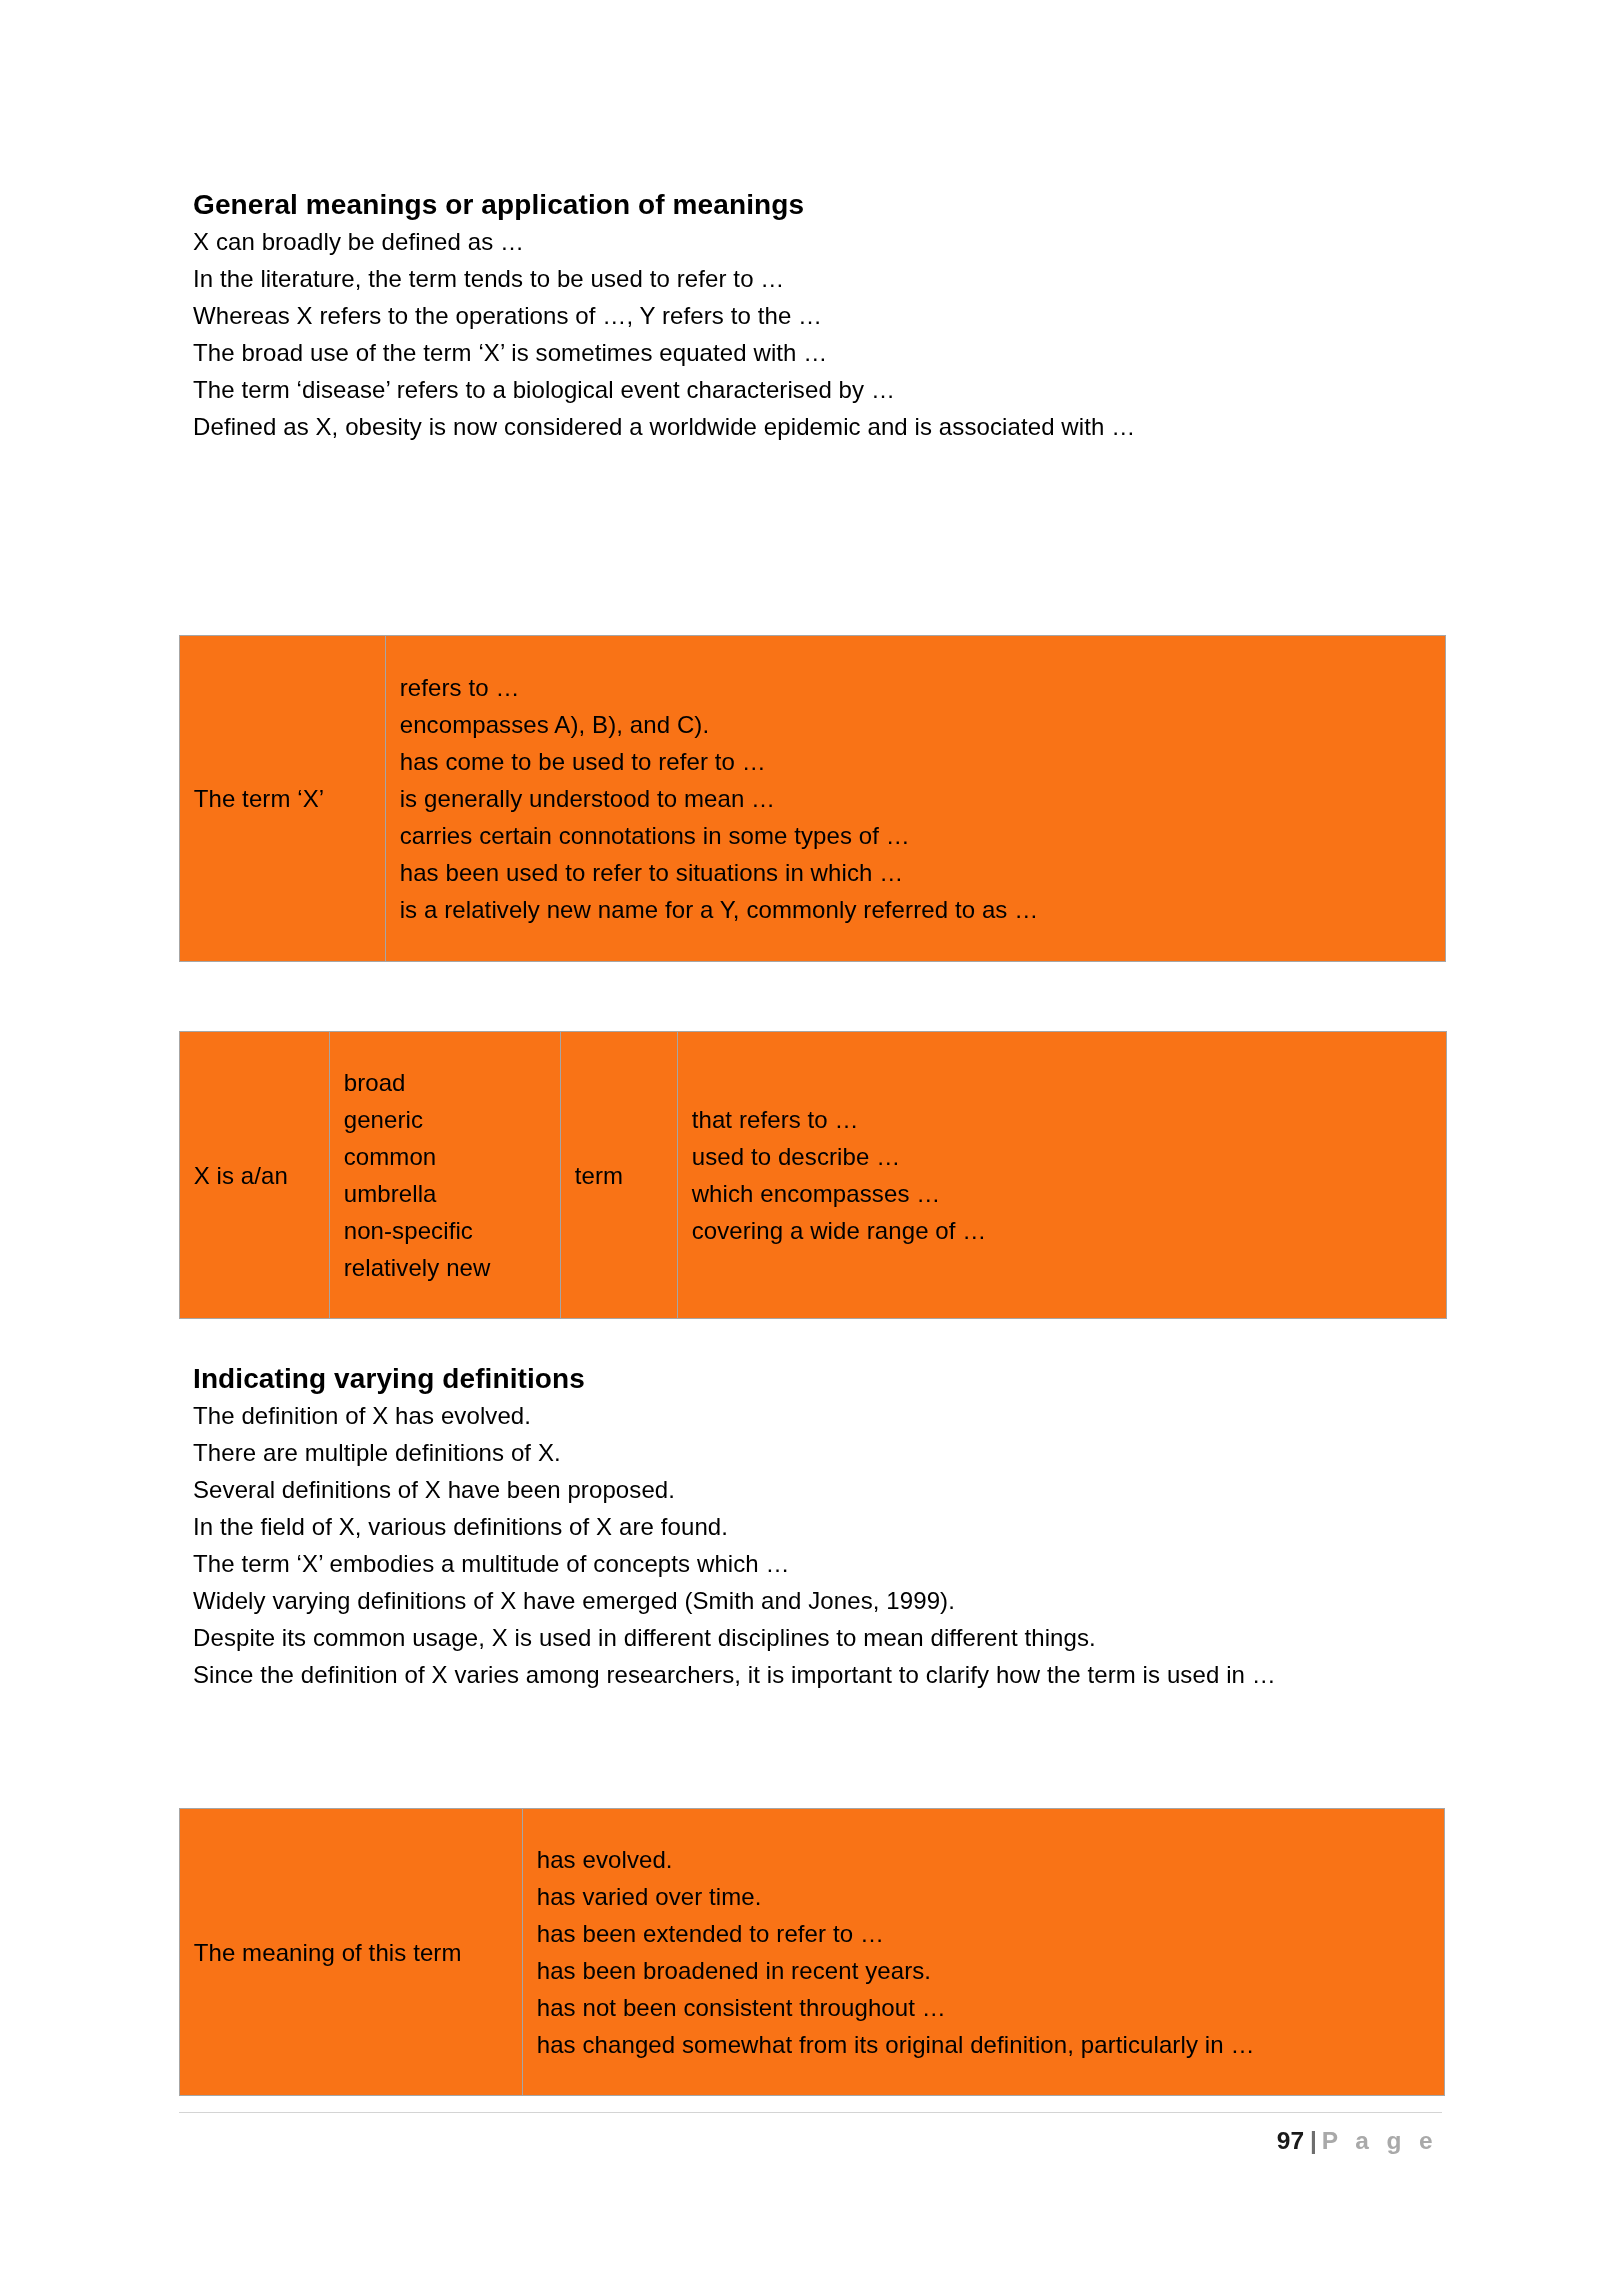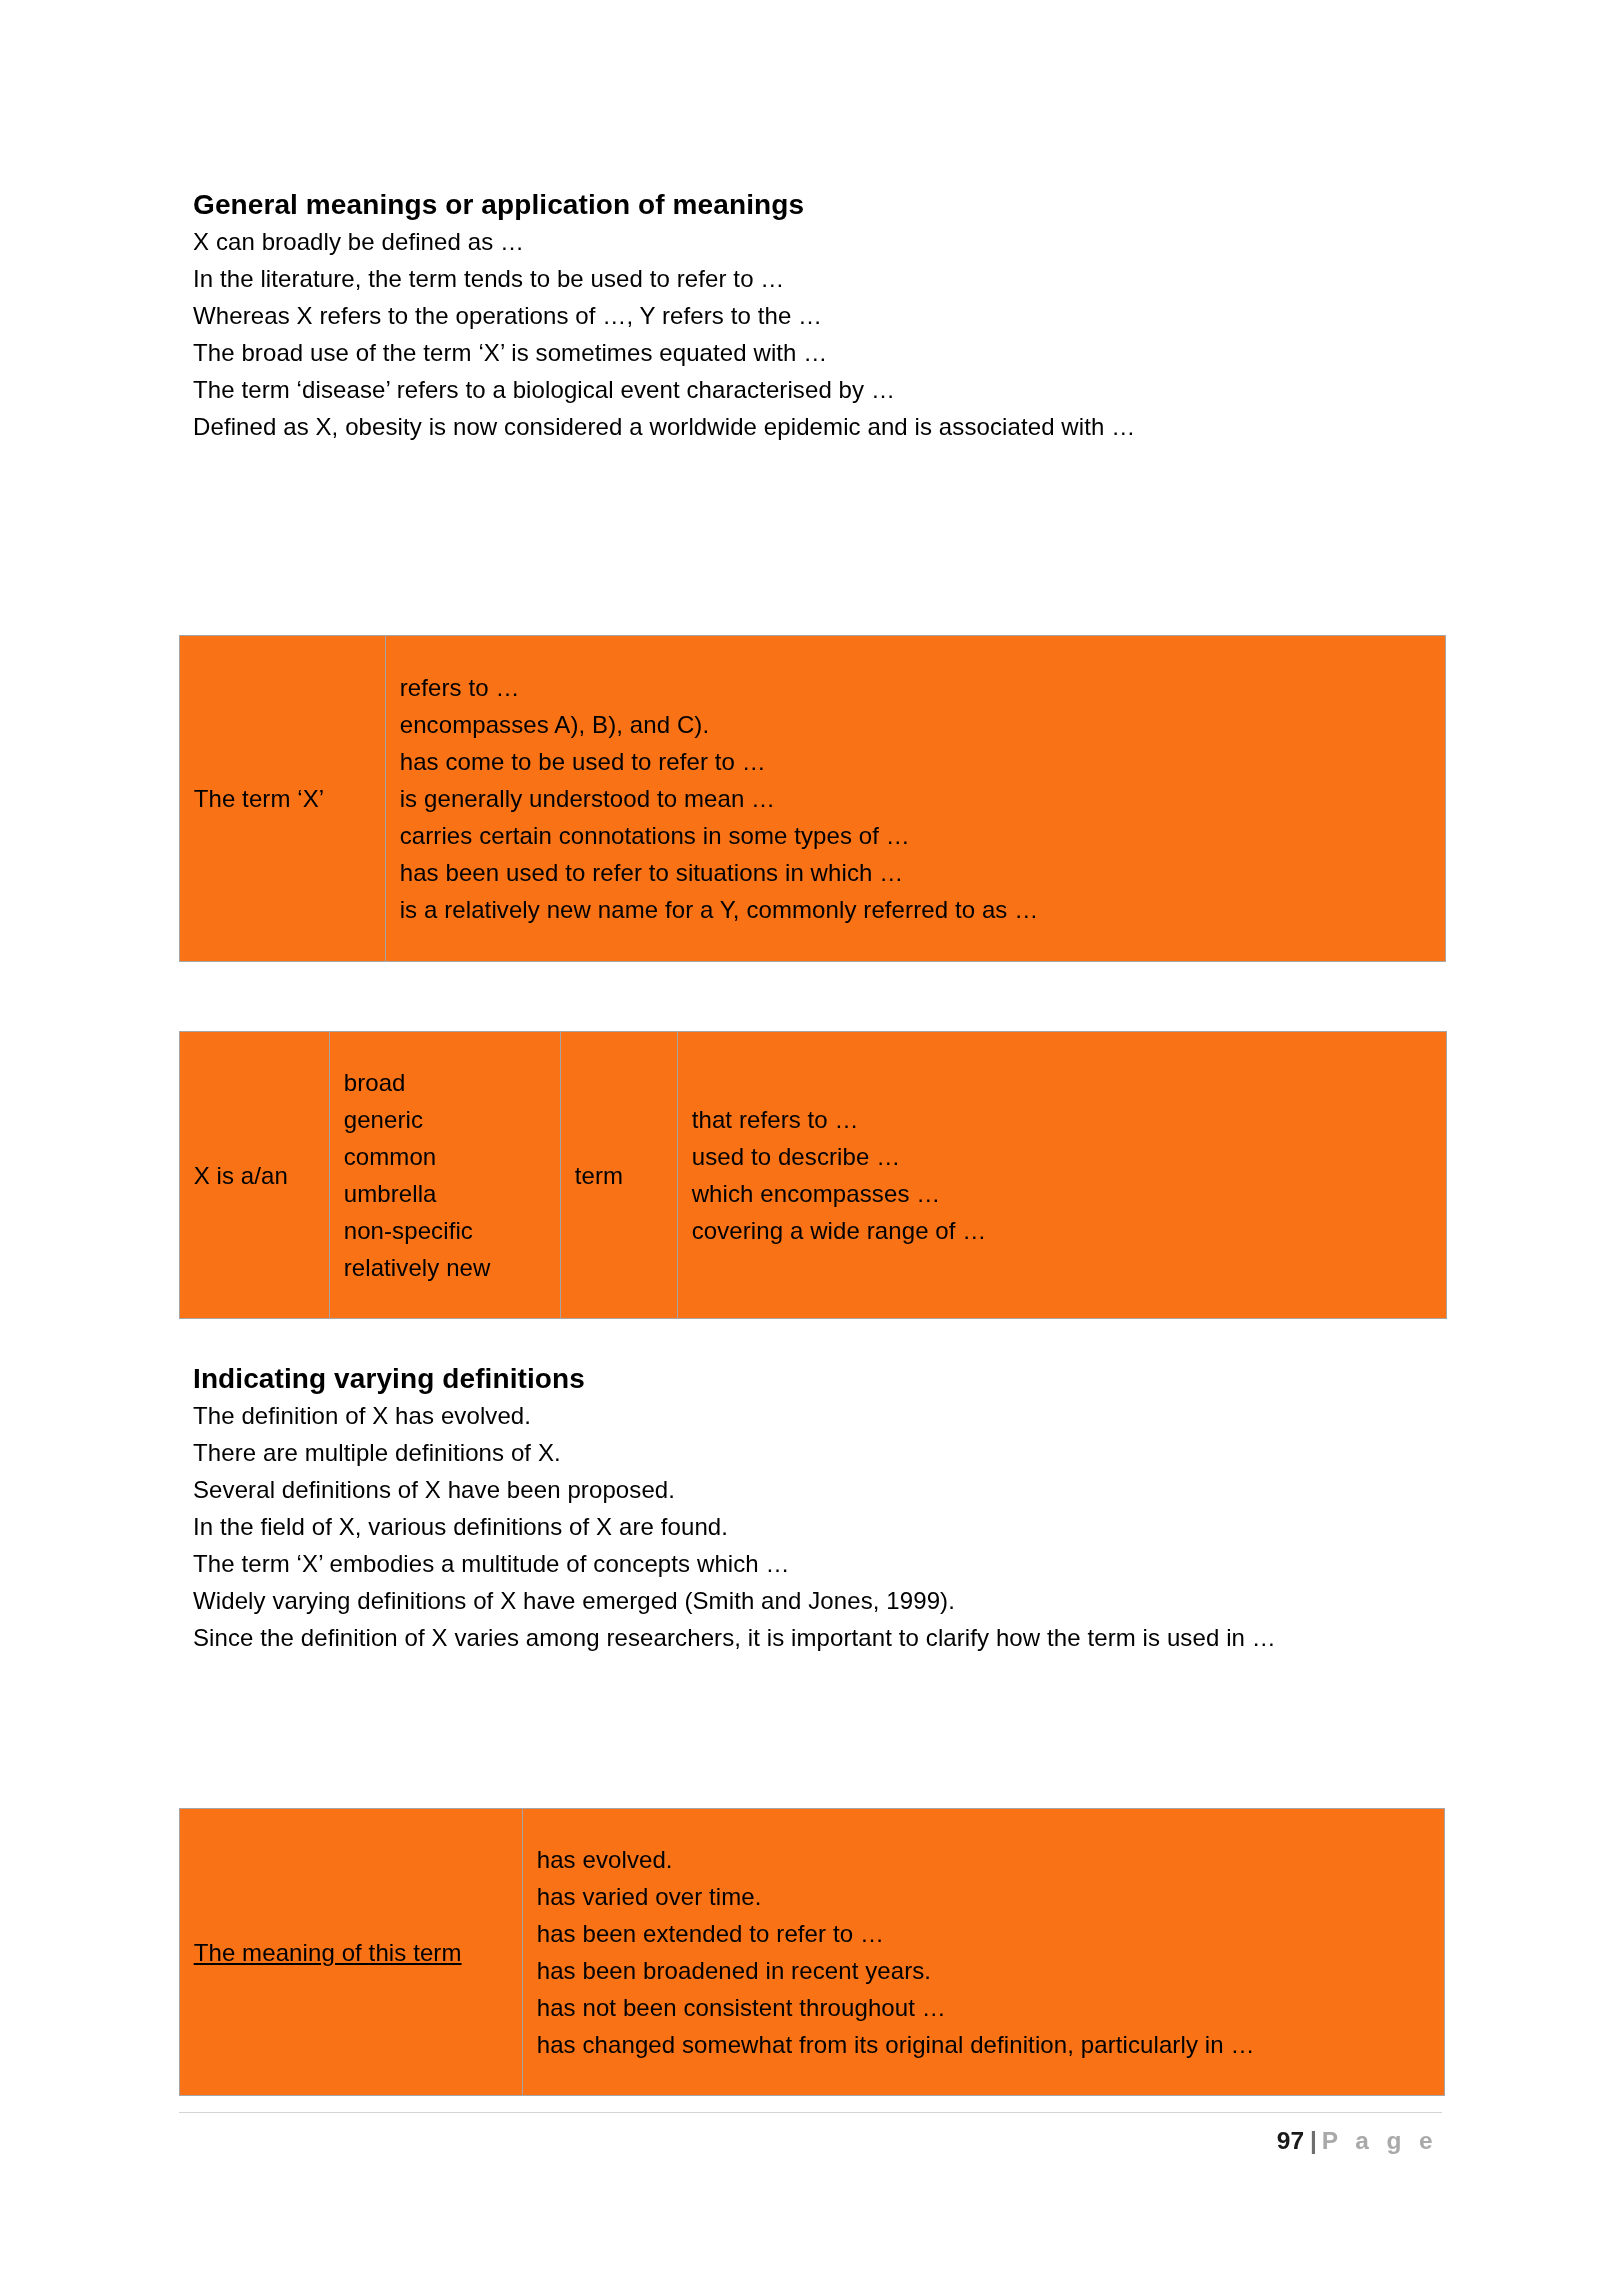--- a/index.html
+++ b/index.html
@@ -85,21 +85,21 @@
   #table-x-is-a-an td.c3 { width: 116px; }
   #table-x-is-a-an td.c4 { width: 768px; }
 
   
   #table-meaning-of-term {
     position: absolute;
     left: 179px;
     top: 1808px;
     width: 1263px;
   }
-  #table-meaning-of-term td.c1 { width: 342px; height: 286px; text-decoration: underline; }
+  #table-meaning-of-term td.c1 { width: 342px; height: 286px; }
   #table-meaning-of-term td.c2 { width: 921px; }
 
   
   #section-general {
     position: absolute;
     left: 193px;
     top: 186px;
     width: 1255px;
   }
   #section-varying {
@@ -210,20 +210,21 @@
     </table>
 
   <div id="section-varying">
     <div class="heading">Indicating varying definitions</div>
     <div class="line">The definition of X has evolved.</div>
     <div class="line">There are multiple definitions of X.</div>
     <div class="line">Several definitions of X have been proposed.</div>
     <div class="line">In the field of X, various definitions of X are found.</div>
     <div class="line">The term ‘X’ embodies a multitude of concepts which …</div>
     <div class="line">Widely varying definitions of X have emerged (Smith and Jones, 1999).</div>
+    <div class="line">Despite its common usage, X is used in different disciplines to mean different things.</div>
     <div class="line">Since the definition of X varies among researchers, it is important to clarify how the term is used in …</div>
   </div>
 
   <table class="tbl" id="table-meaning-of-term">
     <tbody>
         <tr>
       <td class="c1">
         <div class="cell-pad cell-label">The meaning of this term</div>
       </td>
       <td class="c2">

